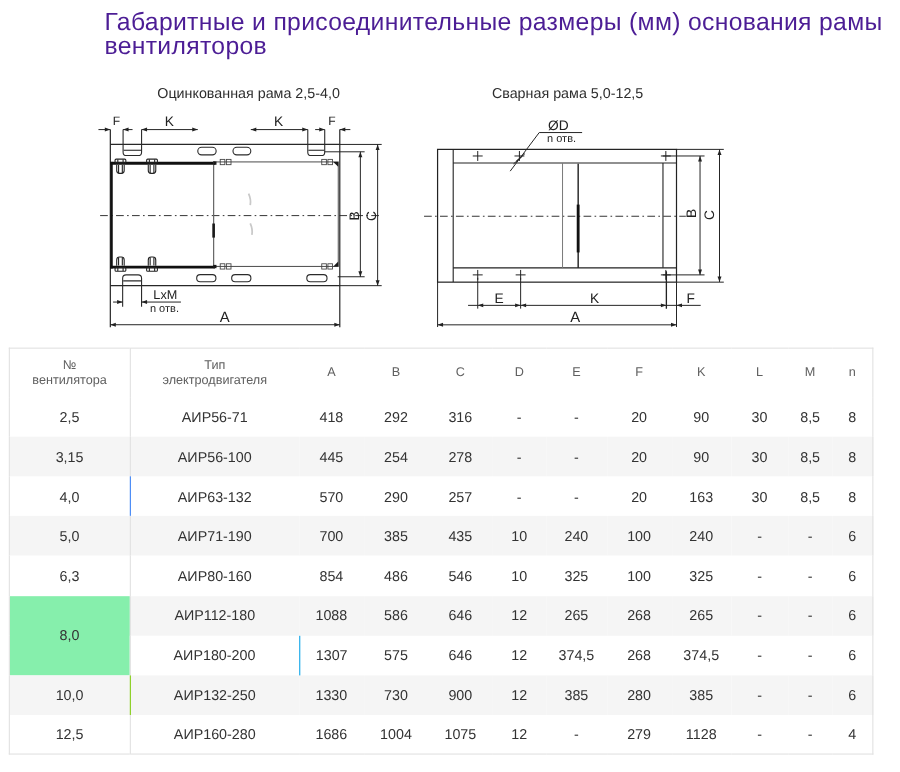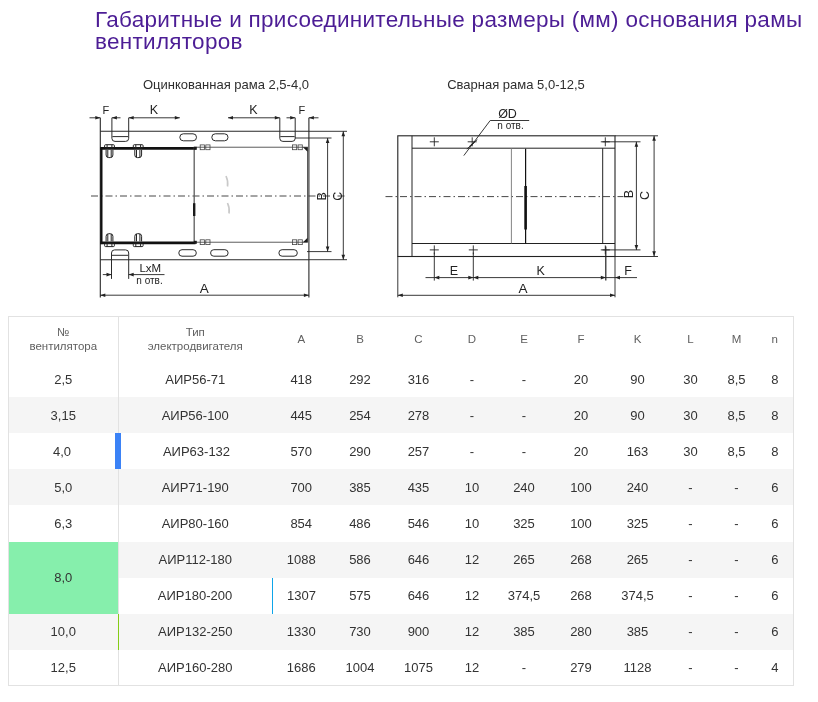--- a/index.html
+++ b/index.html
@@ -367,21 +367,21 @@
         <td>-</td>
         <td>-</td>
         <td>20</td>
         <td>90</td>
         <td>30</td>
         <td>8,5</td>
         <td>8</td>
 </tr>
 
 <tr style="height:36.1px">
-<td style="border-right:6px solid #3b82f6">4,0</td>
+<td style="border-right:1px solid #3b82f6">4,0</td>
         <td>АИР63-132</td>
         <td>570</td>
         <td>290</td>
         <td>257</td>
         <td>-</td>
         <td>-</td>
         <td>20</td>
         <td>163</td>
         <td>30</td>
         <td>8,5</td>

